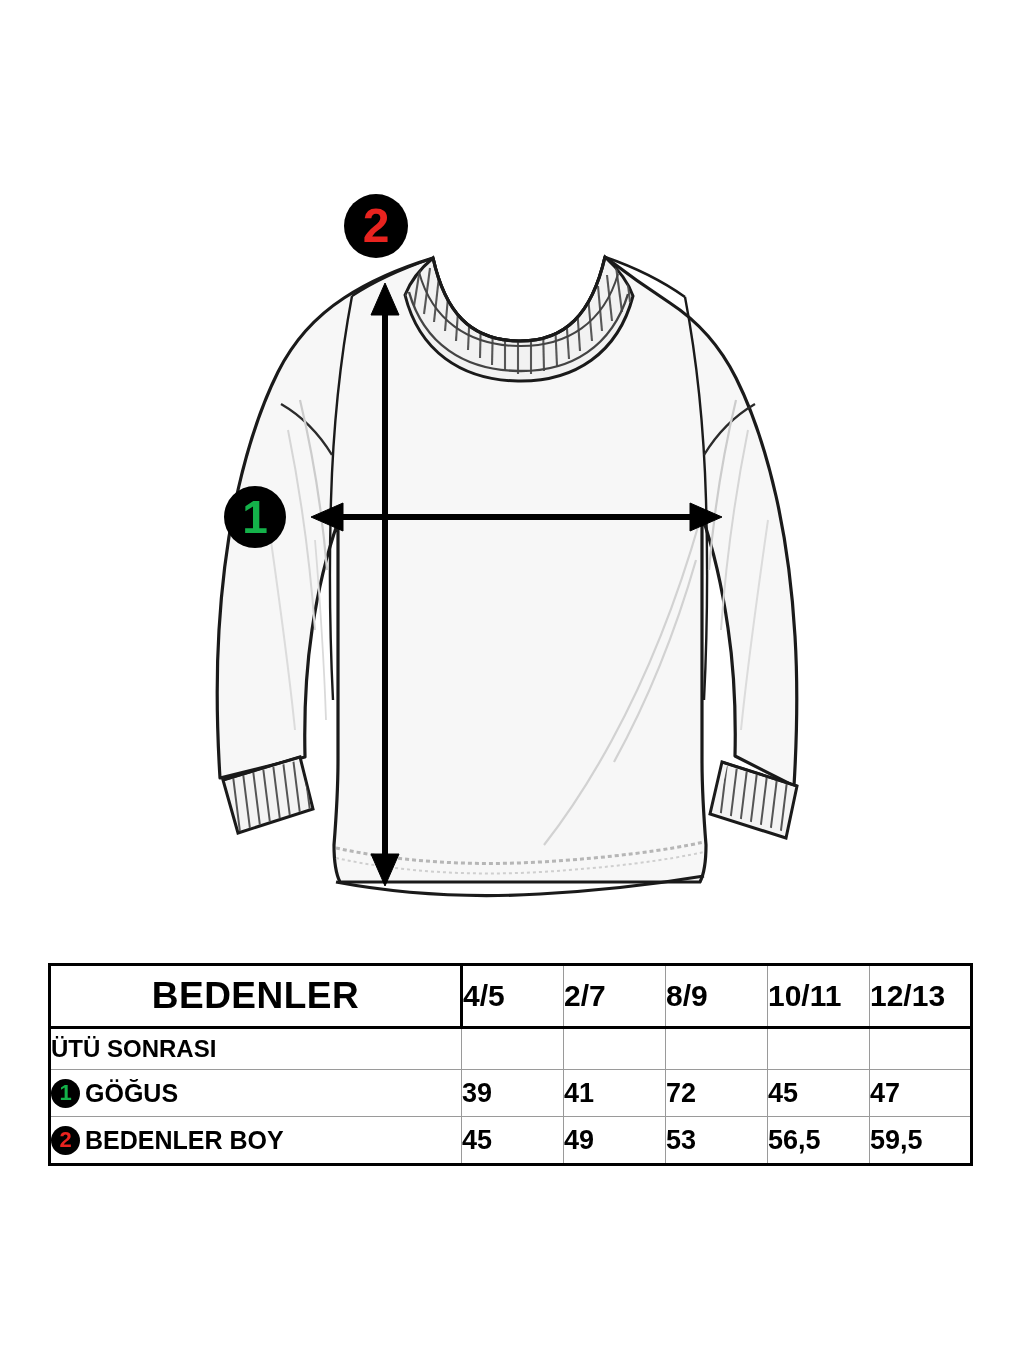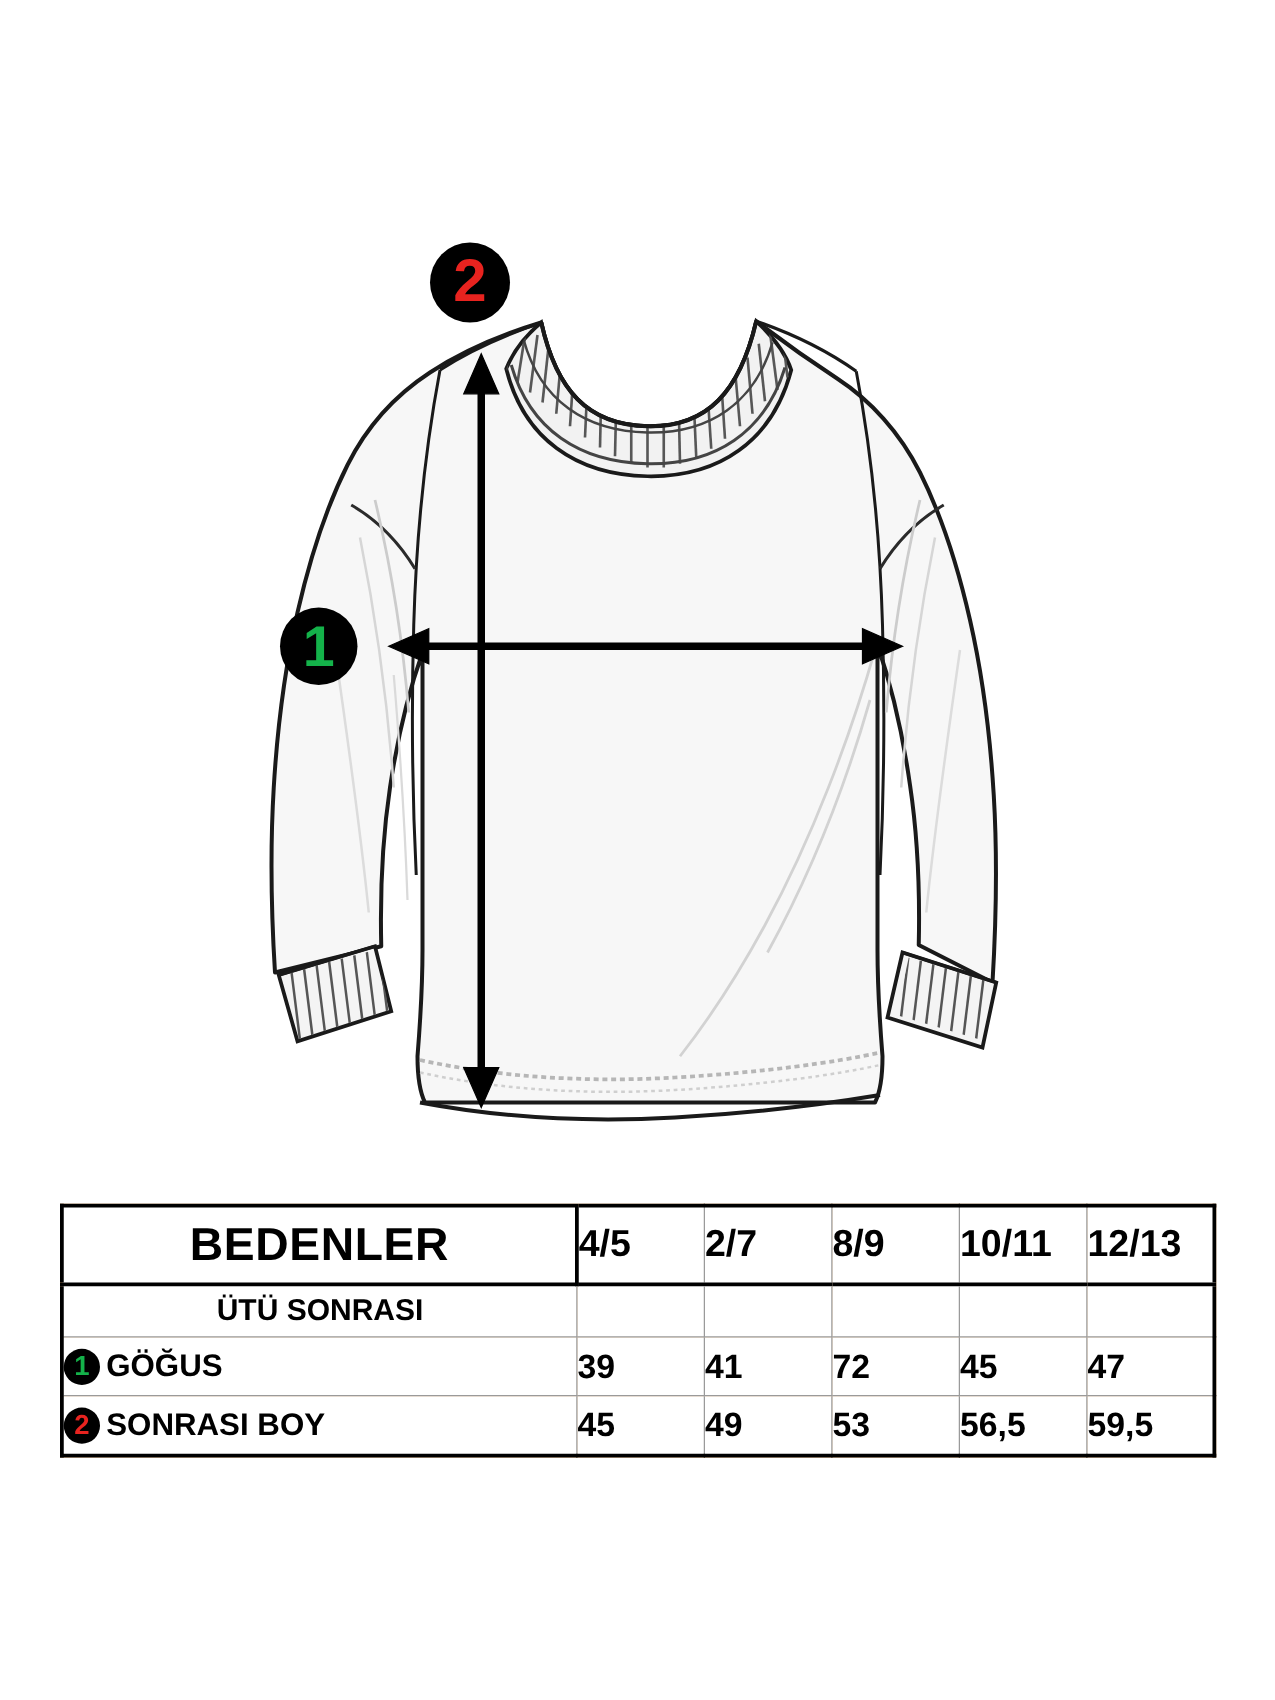--- a/index.html
+++ b/index.html
@@ -66,21 +66,21 @@
   #size-table-wrap {
     position: absolute;
     left: 48px;
     top: 963px;
     width: 922px;
   }
   table.size-table {
     border-collapse: collapse;
     width: 922px;
     table-layout: fixed;
-    background: #fdba74;
+    background: #b91c1c;
   }
   table.size-table td {
     border: 1px solid #9a9a9a;
     padding: 0;
     background: #ffffff;
   }
   
   table.size-table {
     border: 3px solid #000000;
   }
@@ -106,21 +106,21 @@
     font-size: 30px;
     font-weight: bold;
     color: #000000;
   }
 
   
   tr.row-sub td {
     height: 40px;
   }
   td.sub-label {
-    text-align: center;
+    text-align: left;
     padding-left: 10px;
     font-size: 24px;
     font-weight: bold;
     color: #000000;
     margin-left: 24px;
   }
 
   
   tr.row-measure td {
     height: 46px;
@@ -395,21 +395,21 @@
         <td class="measure-value">41</td>
         <td class="measure-value">72</td>
         <td class="measure-value">45</td>
         <td class="measure-value">47</td>
       </tr>
 
       <tr class="row-measure">
         <td class="measure-label">
           <span class="row-label-inner">
             <span class="inline-badge red">2</span>
-            <span>SONRASI BOY</span>
+            <span>BEDENLER BOY</span>
           </span>
         </td>
         <td class="measure-value">45</td>
         <td class="measure-value">49</td>
         <td class="measure-value">53</td>
         <td class="measure-value">56,5</td>
         <td class="measure-value">59,5</td>
       </tr>
     </tbody>
   </table>

